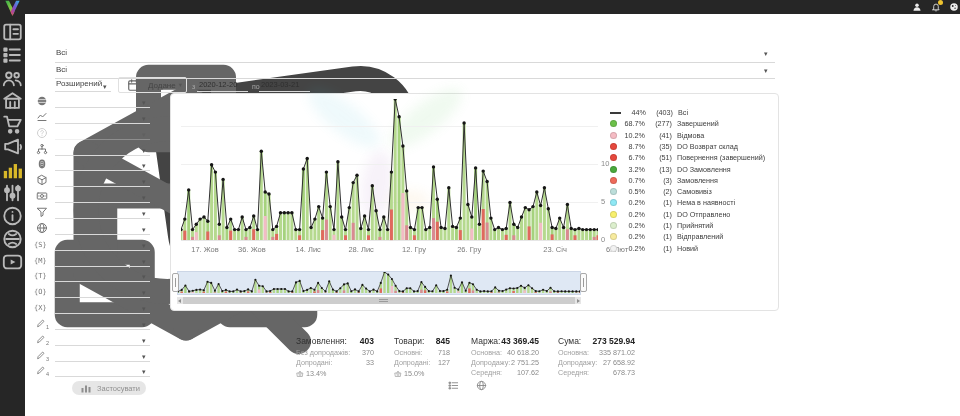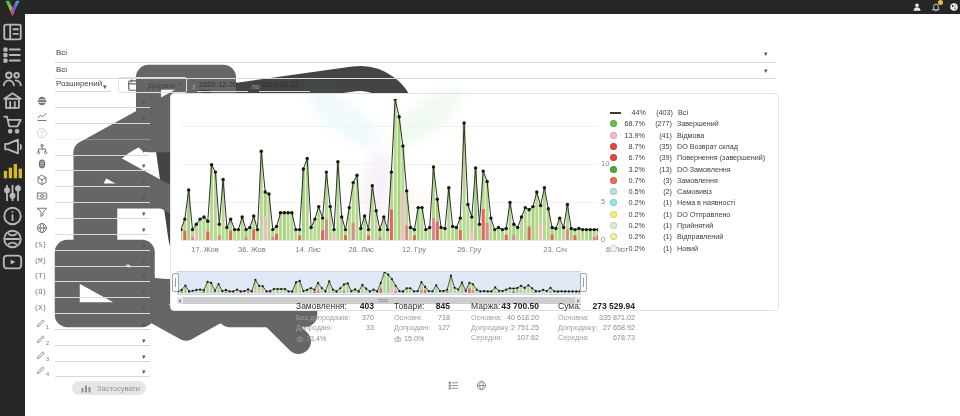--- a/index.html
+++ b/index.html
@@ -48,21 +48,21 @@
   .brush{position:absolute;left:177px;top:271px;width:404px;height:24px;background:#dfe8f4;border:1px solid #ccd6e6;cursor:pointer;}
   .handle{position:absolute;top:273px;width:7px;height:19px;background:#fbfbfb;border:1px solid #a9a9a9;border-radius:2px;cursor:ew-resize;}
   .handle:before{content:"";position:absolute;left:2px;top:4px;width:1px;height:9px;background:#9a9a9a;}
   .sbar{position:absolute;left:177px;top:297px;width:404px;height:7px;background:#e6e6e6;}
   .sbar .thumb{position:absolute;left:6px;top:0;width:392px;height:7px;background:#cdcdcd;cursor:pointer;}
   .sbar .grip{position:absolute;left:50%;top:2px;width:9px;height:3px;border-top:1px solid #9b9b9b;border-bottom:1px solid #9b9b9b;}
   .sbar .ar{position:absolute;top:1.5px;width:0;height:0;border-top:2px solid transparent;border-bottom:2px solid transparent;}
   .ar-l{left:1px;border-right:3px solid #8f8f8f;}
   .ar-r{right:1px;border-left:3px solid #8f8f8f;}
   
-  .stat-col{position:absolute;top:301px;}
+  .stat-col{position:absolute;top:336px;}
   .st-h{display:flex;justify-content:space-between;align-items:baseline;font-size:8.5px;color:#333;}
   .st-h b{font-weight:700;color:#222;}
   .st-r{display:flex;justify-content:space-between;font-size:7.2px;color:#a0a0a0;margin-top:3px;line-height:1;}
   .st-r span:last-child{color:#8a8a8a;}
   .st-b{display:flex;align-items:center;gap:2px;font-size:7.2px;color:#8a8a8a;margin-top:3px;}
   .st-b svg{width:8px;height:8px;color:#9a9a9a;}
   .ft-ic{position:absolute;top:380px;width:11px;height:11px;color:#8a8a8a;cursor:pointer;}
   .ft-ic svg{width:11px;height:11px;}
 </style>
 </head>
@@ -755,34 +755,34 @@
         <span class="lg-lbl">Всі</span>
       </div>
       <div class="lg-row" style="top: 118.3px;">
         <span class="lg-sw" style="background:#6cc04a"></span>
         <span class="lg-pct">68.7%</span>
         <span class="lg-cnt">(277)</span>
         <span class="lg-lbl">Завершений</span>
       </div>
       <div class="lg-row" style="top: 129.6px;">
         <span class="lg-sw" style="background:#f5bcc4"></span>
-        <span class="lg-pct">13.9%</span>
+        <span class="lg-pct">10.2%</span>
         <span class="lg-cnt">(41)</span>
         <span class="lg-lbl">Відмова</span>
       </div>
       <div class="lg-row" style="top: 140.9px;">
         <span class="lg-sw" style="background:#e6483d"></span>
         <span class="lg-pct">8.7%</span>
         <span class="lg-cnt">(35)</span>
         <span class="lg-lbl">DO Возврат склад</span>
       </div>
       <div class="lg-row" style="top: 152.2px;">
         <span class="lg-sw" style="background:#e6483d"></span>
         <span class="lg-pct">6.7%</span>
-        <span class="lg-cnt">(39)</span>
+        <span class="lg-cnt">(51)</span>
         <span class="lg-lbl">Повернення (завершений)</span>
       </div>
       <div class="lg-row" style="top: 163.5px;">
         <span class="lg-sw" style="background:#4aa83c"></span>
         <span class="lg-pct">3.2%</span>
         <span class="lg-cnt">(13)</span>
         <span class="lg-lbl">DO Замовлення</span>
       </div>
       <div class="lg-row" style="top: 174.8px;">
         <span class="lg-sw" style="background:#ed6a5a"></span>
@@ -1147,21 +1147,21 @@
               <line x1="9.5" y1="12" x2="9.9" y2="16.5"></line>
               <line x1="14.5" y1="12" x2="14.1" y2="16.5"></line>
             </svg>
           </span>
           <span>15.0%</span>
         </div>
       </div>
       <div class="stat-col" style="left: 471px; width: 68px;">
         <div class="st-h">
           <span>Маржа:</span>
-          <b>43 700.50</b>
+          <b>43 369.45</b>
         </div>
         <div class="st-r">
           <span>Основна:</span>
           <span>40 618.20</span>
         </div>
         <div class="st-r">
           <span>Допродажу:</span>
           <span>2 751.25</span>
         </div>
         <div class="st-r">

